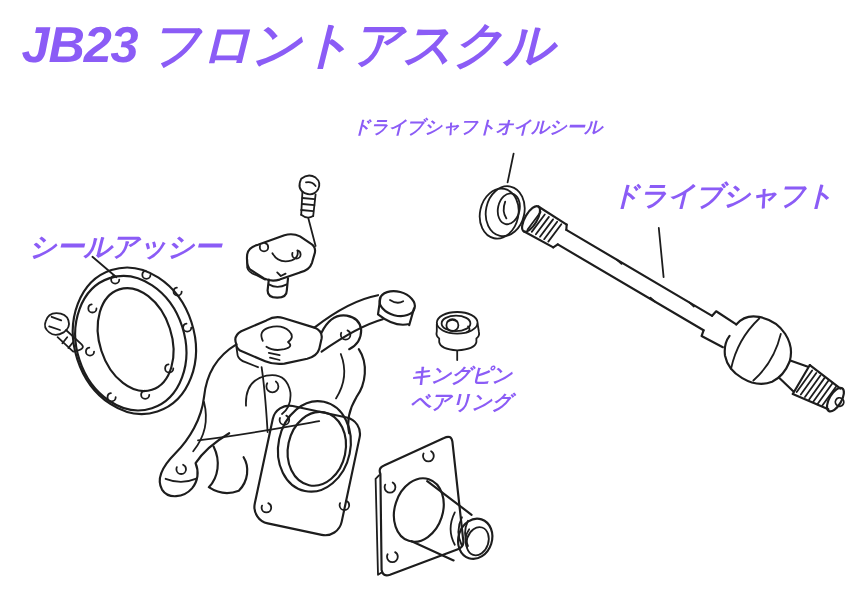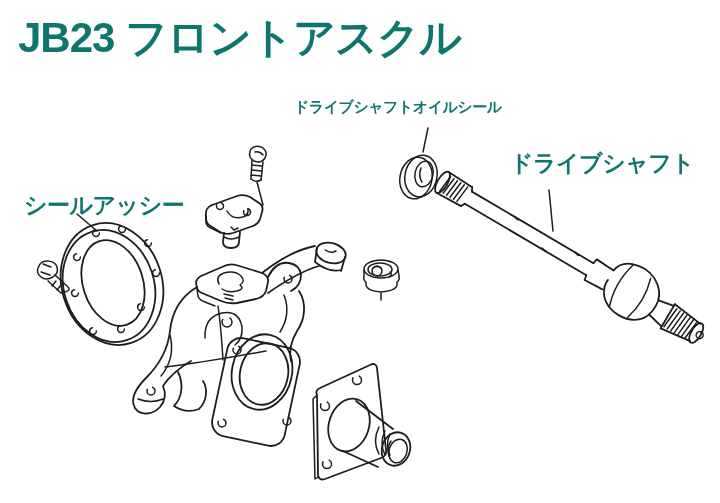--- a/index.html
+++ b/index.html
@@ -1,40 +1,42 @@
 <!DOCTYPE html>
 <html><head>
 <meta charset="utf-8">
 <style>
   html,body{margin:0;padding:0;}
   body{
     width:720px;height:503px;background:#ffffff;position:relative;overflow:hidden;
     font-family:"Liberation Sans","DejaVu Sans",sans-serif;
   }
   .label{
-    position:absolute;color:#0f766e;font-weight:bold;white-space:nowrap;
-    line-height:1.05;letter-spacing:-0.5px;
+    position:absolute;color:#8b5cf6;font-weight:bold;white-space:nowrap;
+    line-height:1.05;letter-spacing:-0.5px;font-style:italic;
   }
   #title{left:18px;top:16px;font-size:42px;letter-spacing:-1px;}
   #lbl-oilseal{left:294px;top:99px;font-size:15px;}
   #lbl-driveshaft{left:510px;top:151px;font-size:23px;}
   #lbl-sealassy{left:24px;top:193px;font-size:23px;}
   #lbl-kingpin{left:342px;top:301px;font-size:17px;line-height:23px;}
   svg.art{position:absolute;left:0;top:0;}
   .ink{stroke:#1d1d1d;stroke-width:1.8;fill:none;stroke-linecap:round;stroke-linejoin:round;}
   .thin{stroke-width:1.5;}
 </style>
 </head>
 <body>
 
 <div class="label" id="title">JB23 フロントアスクル</div>
 <div class="label" id="lbl-oilseal">ドライブシャフトオイルシール</div>
 <div class="label" id="lbl-driveshaft">ドライブシャフト</div>
 <div class="label" id="lbl-sealassy">シールアッシー</div>
 <div class="label" id="lbl-kingpin">
+  <div>キングピン</div>
+  <div>ベアリング</div>
 </div>
 
 <svg class="art" width="720" height="503" viewBox="0 0 720 503">
 
   <g class="ink thin">
     <path d="M 77,214 L 97,231"></path>
     <path d="M 428,128 L 423,152"></path>
     <path d="M 549,190 L 553,231"></path>
     <path d="M 381,293 L 381,300"></path>
   </g>

